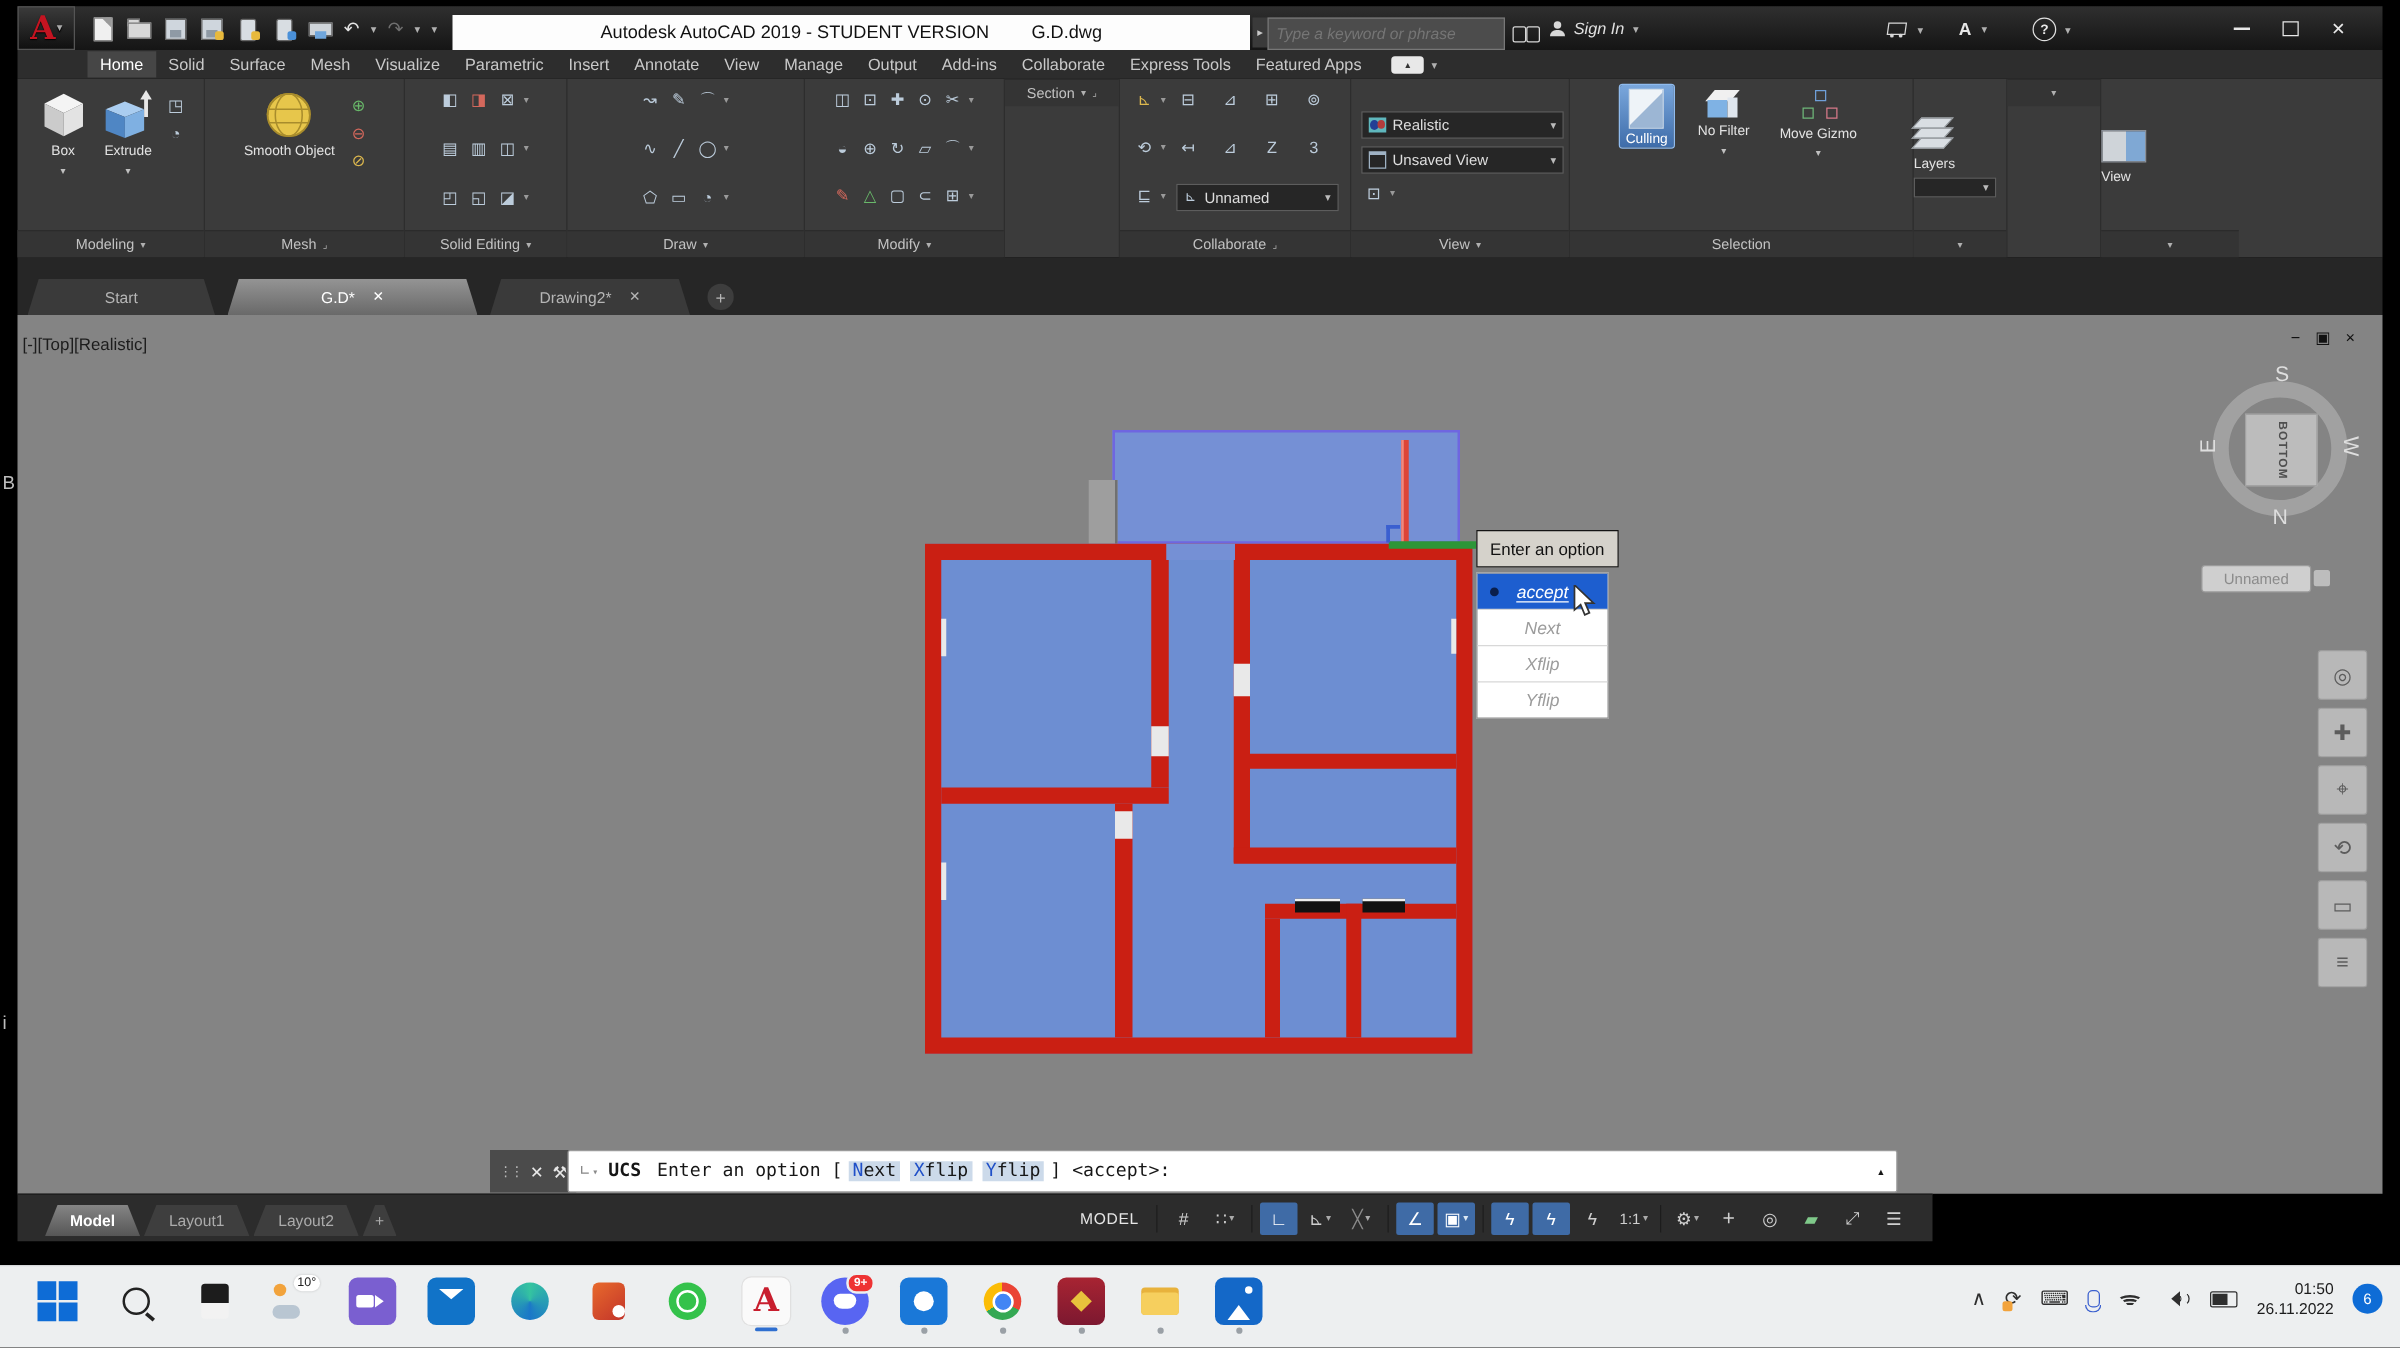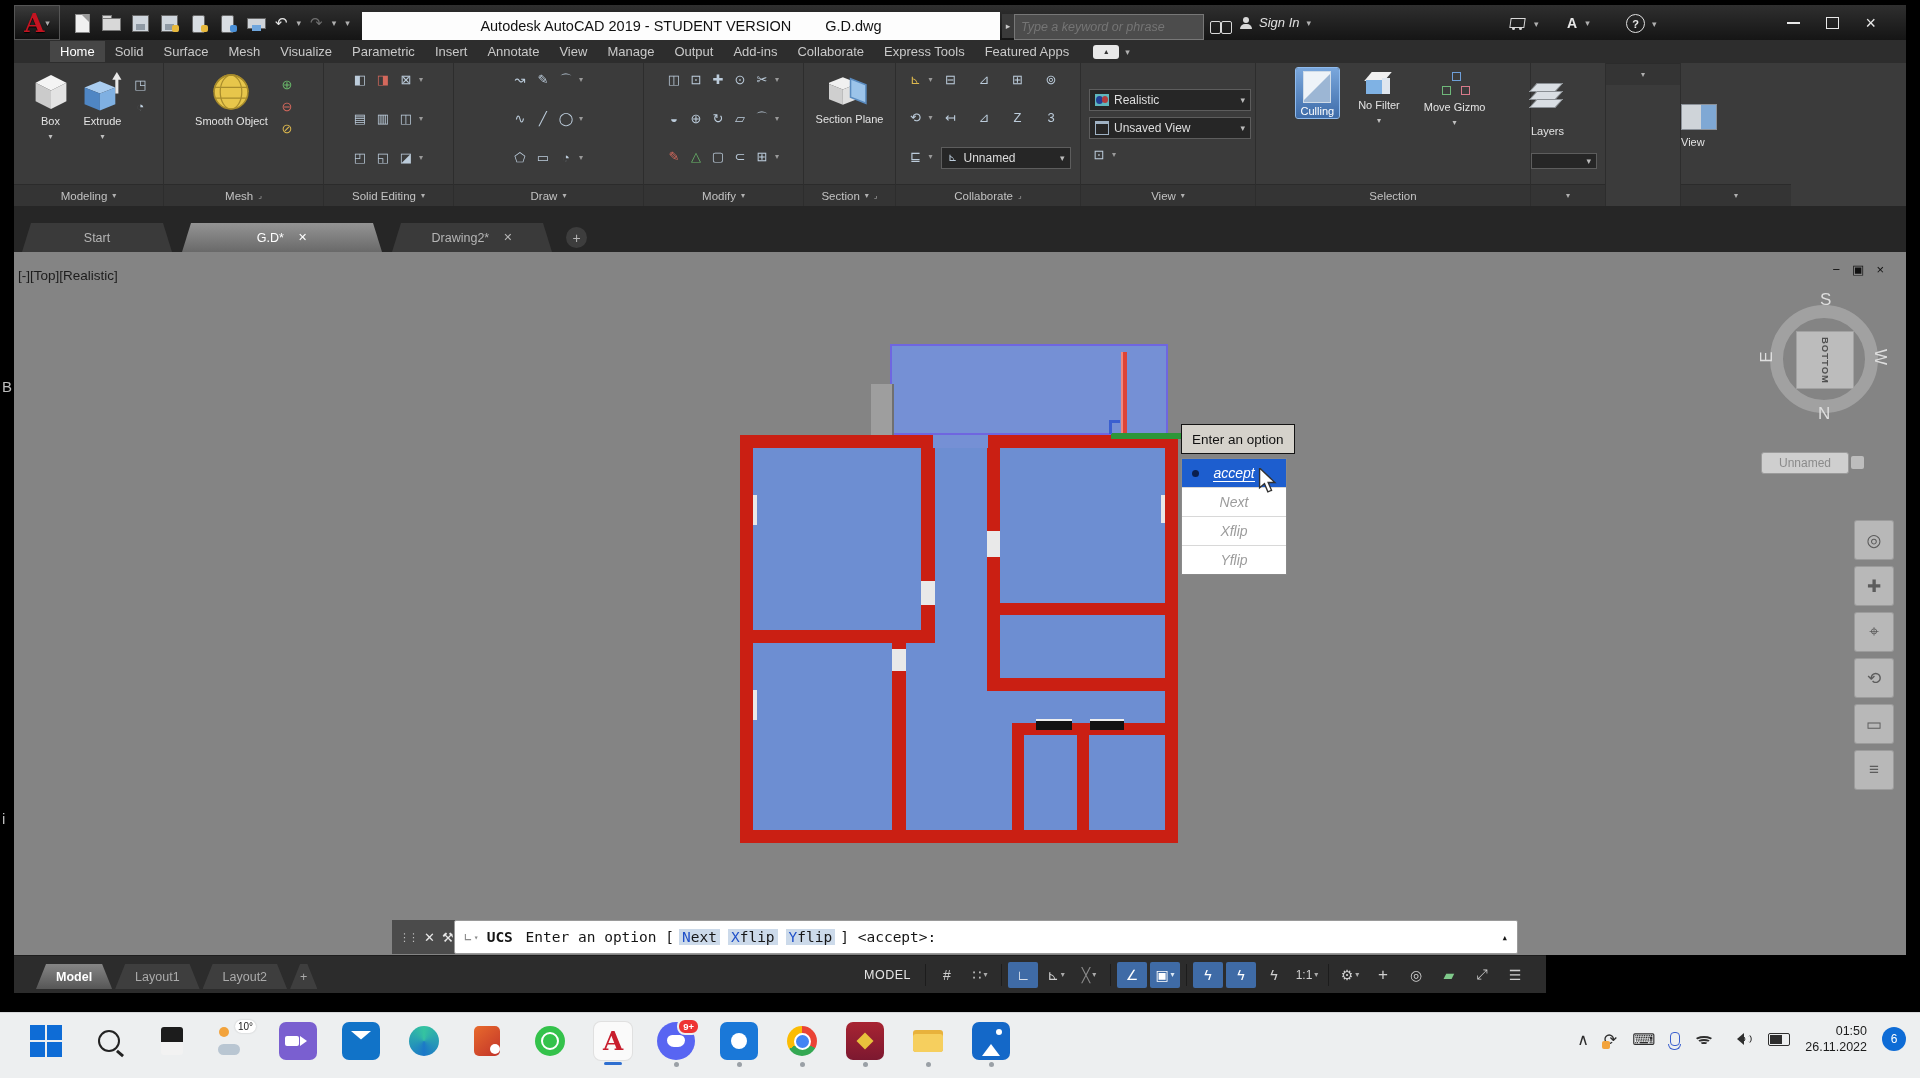--- a/index.html
+++ b/index.html
@@ -51,21 +51,21 @@
   .share-a{color:#e8e8e8;font:bold 14px "Liberation Sans",sans-serif;position:relative;}
   .helpq{width:17px;height:17px;border:1.5px solid #e0e0e0;border-radius:50%;color:#e8e8e8;
     font:bold 11px "Liberation Sans",sans-serif;display:flex;align-items:center;justify-content:center;}
   .winctl{display:flex;align-items:center;gap:26px;position:absolute;right:30px;top:0;height:100%;}
   .wmin{width:13px;height:2px;background:#e8e8e8;}
   .wmax{width:11px;height:10px;border:1.5px solid #e8e8e8;}
   .wclose{color:#e8e8e8;font-size:18px;line-height:18px;}
 
   
   .rtabs{position:absolute;left:14px;top:40px;width:1892px;height:23px;background:#2d2d2d;
-    display:flex;align-items:center;padding-left:36px;box-sizing:border-box;}
+    display:flex;align-items:center;padding-left:56px;box-sizing:border-box;}
   .rtab{padding:3px 10px;font-size:13px;color:#c9c9c9;white-space:nowrap;}
   .rtab.active{background:#464646;color:#fff;}
   .rtab-toggle{margin-left:14px;width:26px;height:14px;background:#e8e8e8;border-radius:3px;
     display:flex;align-items:center;justify-content:center;color:#333;font-size:8px;}
 
   
   .ribbon{position:absolute;left:14px;top:63px;width:1892px;height:143px;background:#3b3b3b;display:flex;}
   .panel{display:flex;flex-direction:column;border-right:1px solid #2d2d2d;box-sizing:border-box;}
   .pc{flex:1;display:flex;align-items:flex-start;justify-content:center;gap:4px;padding-top:5px;}
   .pcap{height:21px;background:#343434;border-top:1px solid #2b2b2b;color:#c2c2c2;font-size:11.5px;
@@ -439,31 +439,20 @@
             <span class="dcaret">▾</span>
           </span>
       </div>
       <div class="pcap">
         <span>Modify</span>
           <span class="cap-caret">▾</span>
       </div>
     </div>
 
     <div class="panel" style="width:92px;">
-      <div class="pc">
-        <div class="bigbtn">
-          <svg width="40" height="38" viewBox="0 0 26 24">
-              <polygon points="9,3 19,7 9,11 -1,7" fill="#f0f0f0"></polygon>
-              <polygon points="-1,7 9,11 9,21 -1,17" fill="#cfcfcf"></polygon>
-              <polygon points="19,7 9,11 9,21 19,17" fill="#e0e0e0"></polygon>
-              <polygon points="14,4 24,8 24,20 14,16" fill="#9cc4ea" stroke="#5b8cc0"></polygon>
-            </svg>
-          <span>Section Plane</span>
-        </div>
-      </div>
       <div class="pcap">
         <span>Section</span>
           <span class="cap-caret">▾</span>
           <span class="cap-caret">⌟</span>
       </div>
     </div>
 
     <div class="panel" style="width:185px;">
       <div class="sgrid pc" style="grid-template-columns:auto auto auto auto auto;gap:4px;">
         <span class="srow">
@@ -548,21 +537,21 @@
           <span>Move Gizmo</span>
           <span class="bcaret">▾</span>
         </div>
       </div>
       <div class="pcap">
         <span>Selection</span>
       </div>
     </div>
 
     <div class="panel" style="width:75px;">
-      <div class="pc" style="flex-direction:column;gap:16px;">
+      <div class="pc" style="flex-direction:column;gap:5px;">
         <span class="layers-ic">
           <i style="top:0;"></i>
             <i style="top:8px;"></i>
             <i style="top:16px;"></i>
         </span>
         <span style="color:#e3e3e3;font-size:11px;">Layers</span>
         <span class="fld" style="width:54px;height:14px;">
             <span class="fcaret">▾</span>
           </span>
       </div>

